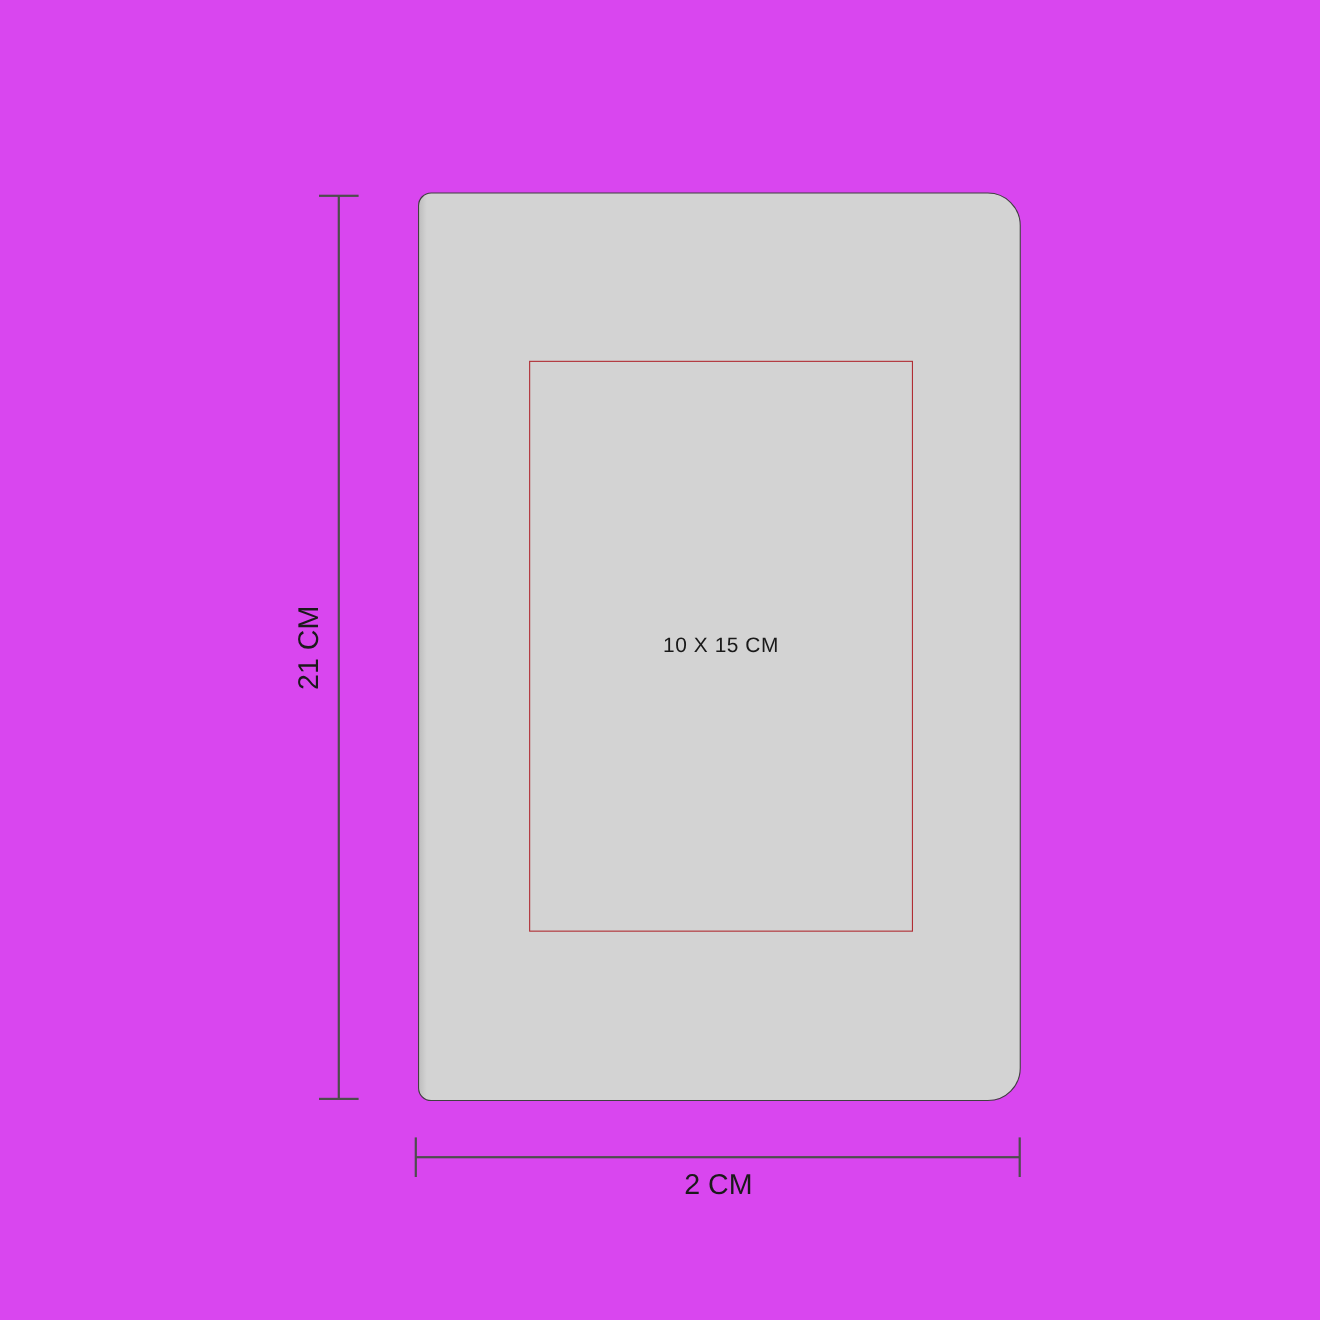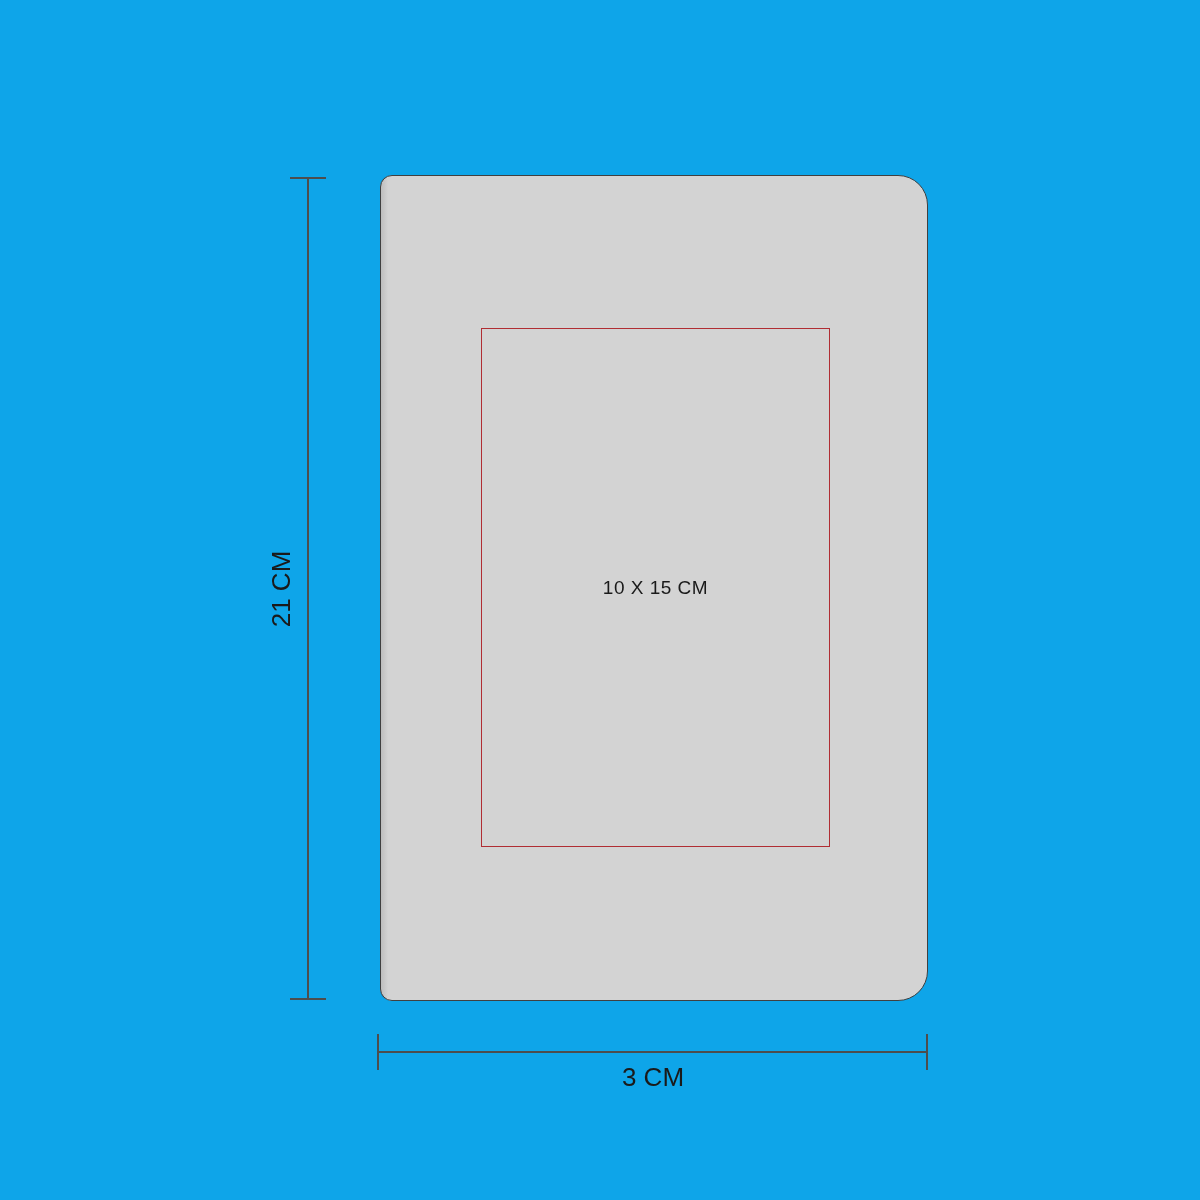--- a/index.html
+++ b/index.html
@@ -5,21 +5,21 @@
   html, body {
     margin: 0;
     padding: 0;
     background: #ffffff;
     font-family: "Liberation Sans", "DejaVu Sans", sans-serif;
   }
   .canvas {
     position: relative;
     width: 1200px;
     height: 1200px;
-    background: #0ea5e9;
+    background: #d946ef;
     overflow: hidden;
   }
 
   
   .product {
     position: absolute;
     left: 380px;
     top: 175px;
     width: 548px;
     height: 826px;
@@ -102,15 +102,15 @@
   </div>
 
   <div class="dim-line v-dim-line"></div>
   <div class="dim-tick v-dim-tick-top"></div>
   <div class="dim-tick v-dim-tick-bottom"></div>
   <div class="dim-label height-dim-label">21 CM</div>
 
   <div class="dim-line h-dim-line"></div>
   <div class="dim-tick h-dim-tick-left"></div>
   <div class="dim-tick h-dim-tick-right"></div>
-  <div class="dim-label width-dim-label">3 CM</div>
+  <div class="dim-label width-dim-label">2 CM</div>
 
 </div>
 
 </body></html>

